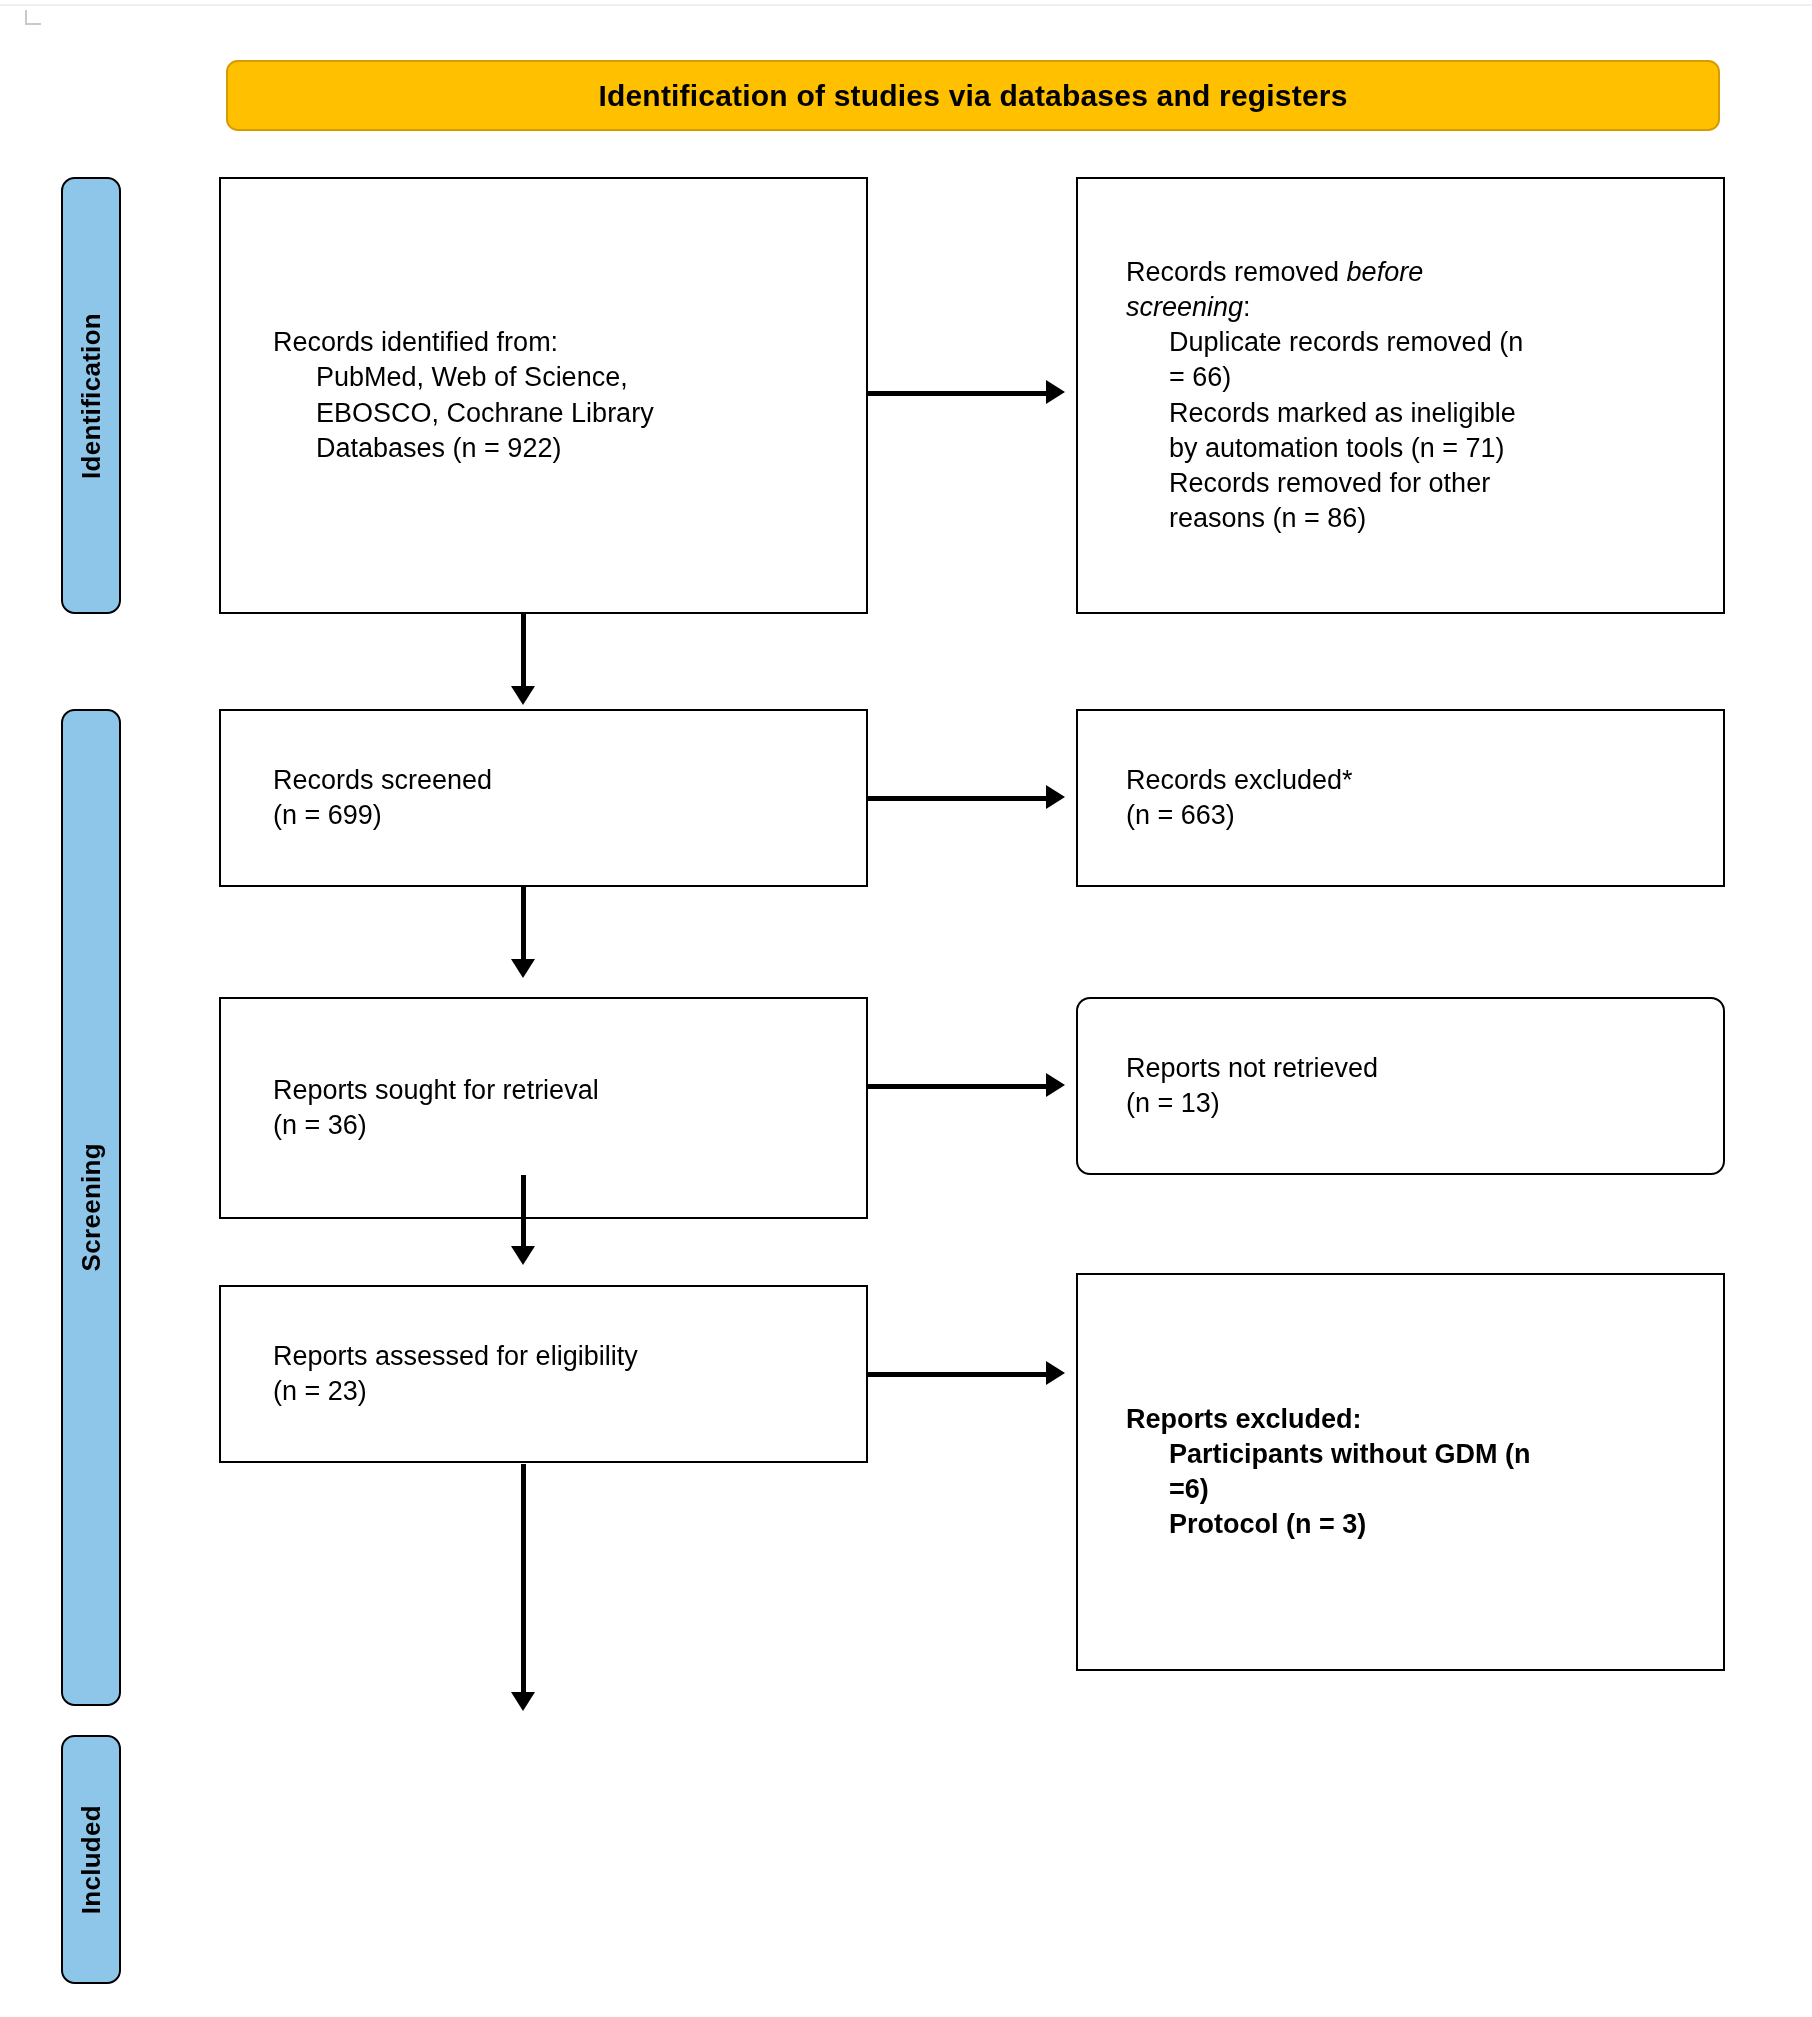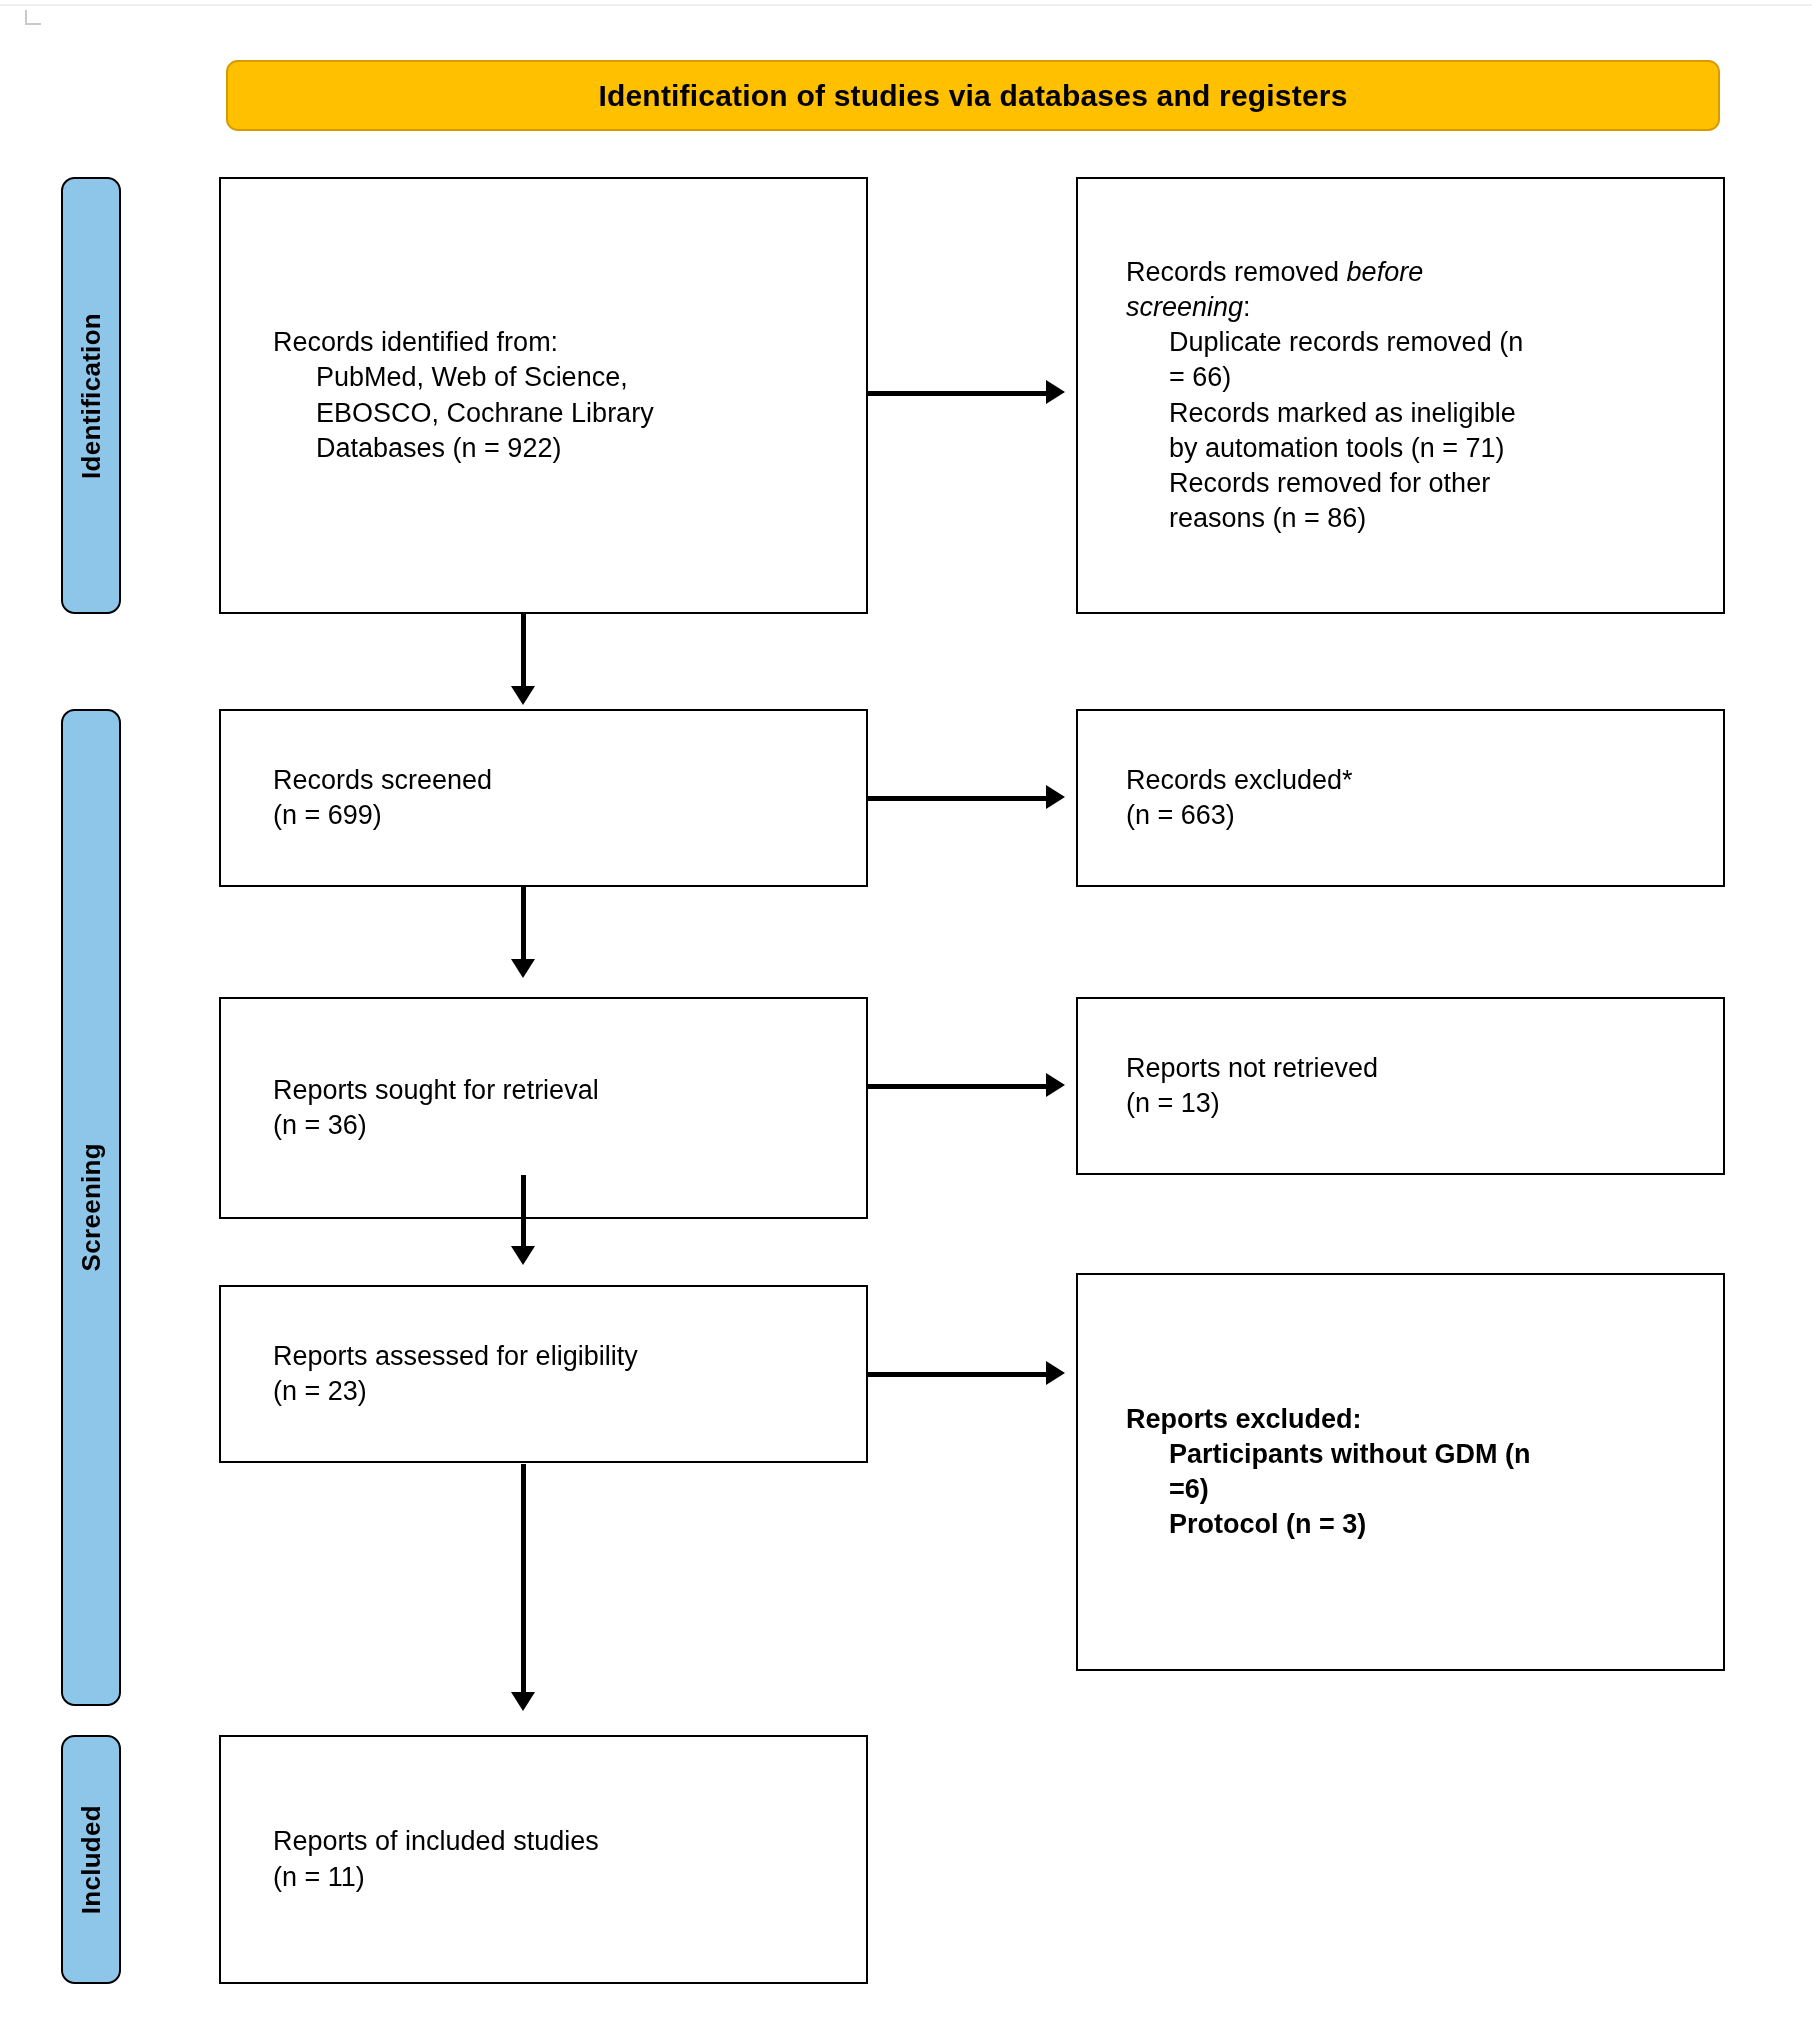--- a/index.html
+++ b/index.html
@@ -112,21 +112,21 @@
   
   #box-identified  { left: 219px; top: 177px; width: 649px; height: 437px; }
   #box-screened    { left: 219px; top: 709px; width: 649px; height: 178px; }
   #box-sought      { left: 219px; top: 997px; width: 649px; height: 222px; }
   #box-assessed    { left: 219px; top: 1285px; width: 649px; height: 178px; }
   #box-included    { left: 219px; top: 1735px; width: 649px; height: 249px; }
 
   
   #box-removed     { left: 1076px; top: 177px; width: 649px; height: 437px; }
   #box-excluded    { left: 1076px; top: 709px; width: 649px; height: 178px; }
-  #box-notretr     { left: 1076px; top: 997px; width: 649px; height: 178px; }
+  #box-notretr     { left: 1076px; top: 997px; width: 649px; height: 178px; border-radius: 14px; }
   #box-repexcl     { left: 1076px; top: 1273px; width: 649px; height: 398px; font-weight: bold; }
 
   
   .conn { position: absolute; background: #000000; }
 
   
   .v-line { width: 4.9px; }
   
   .h-line { height: 4.9px; }
 
@@ -228,26 +228,20 @@
 
   <div class="fbox" id="box-repexcl">
     <div class="fbox-inner" style="padding-left:29px;">
       <div class="fline">Reports excluded:</div>
       <div class="fline indent">Participants without GDM (n</div>
       <div class="fline indent">=6)</div>
       <div class="fline indent">Protocol (n = 3)</div>
     </div>
   </div>
 
-  <div class="fbox" id="box-included">
-    <div class="fbox-inner">
-      <div class="fline">Reports of included studies</div>
-      <div class="fline">(n = 11)</div>
-    </div>
-  </div>
 
   <div class="conn h-line" style="left:868px; top:391px; width:178px;"></div>
   <div class="arrow-right" style="left:1046px; top:380px;"></div>
 
   <div class="conn v-line" style="left:521px; top:614px; height:74px;"></div>
   <div class="arrow-down" style="left:511px; top:686px;"></div>
 
   <div class="conn h-line" style="left:868px; top:796px; width:178px;"></div>
   <div class="arrow-right" style="left:1046px; top:785px;"></div>
 

